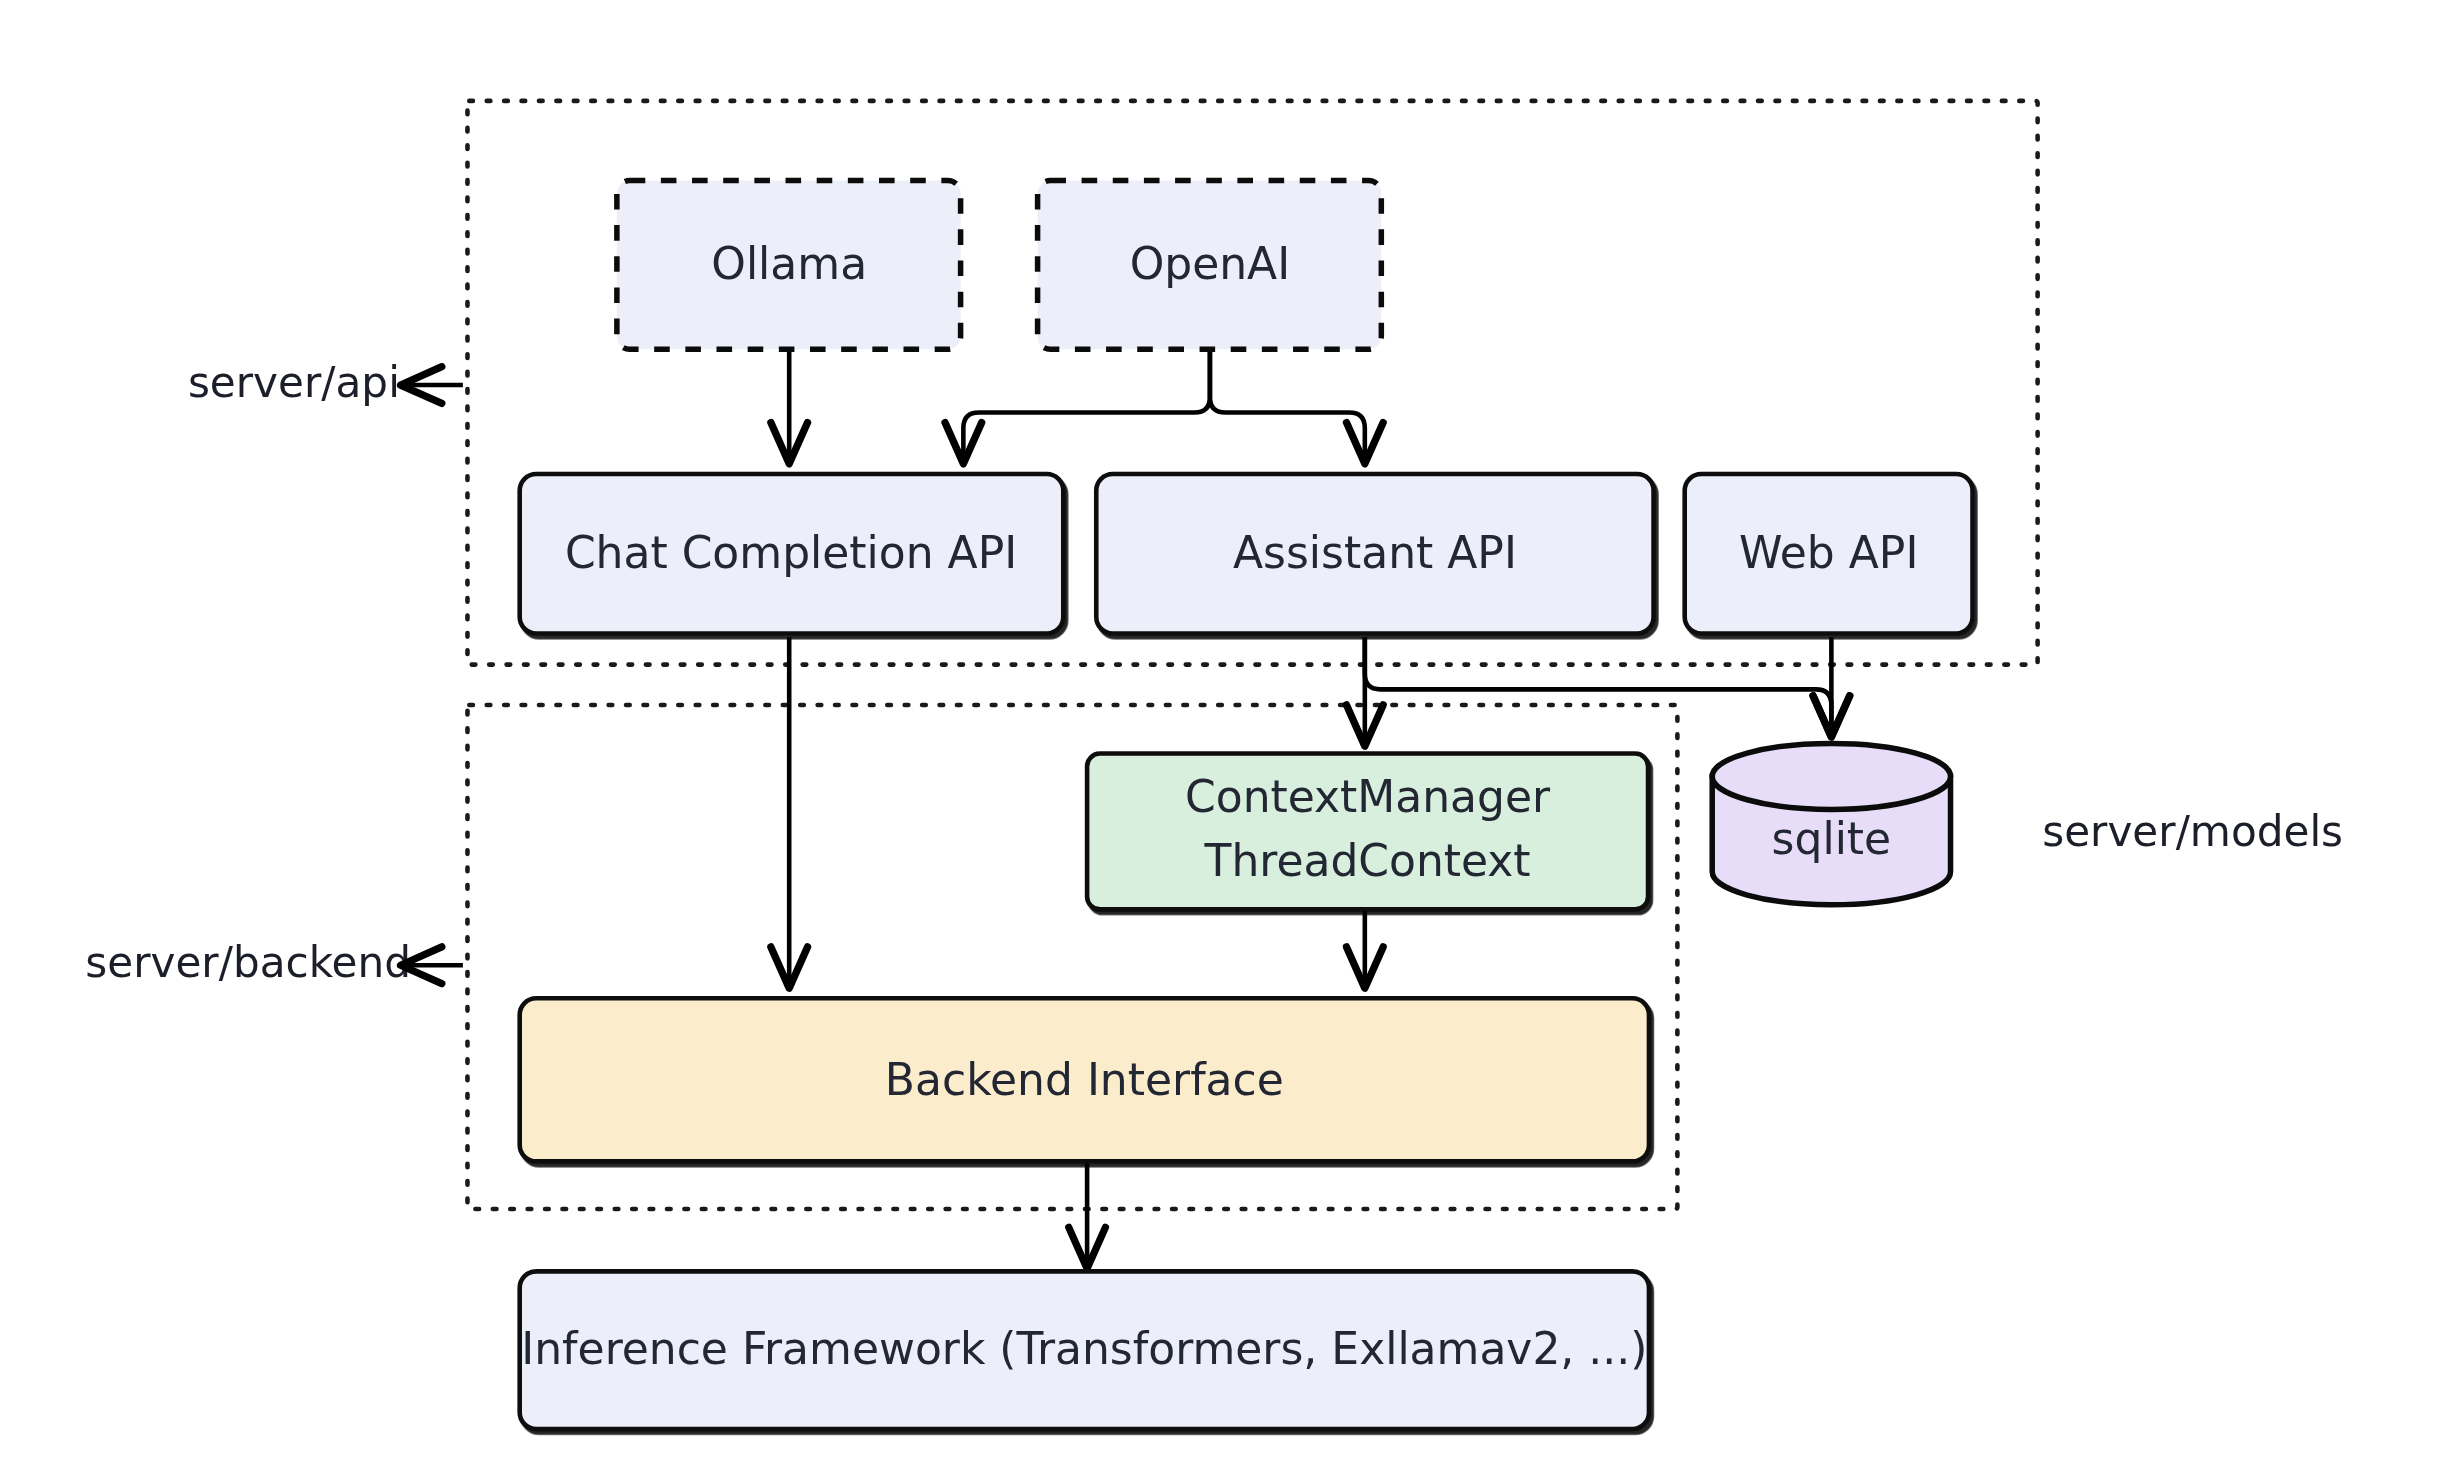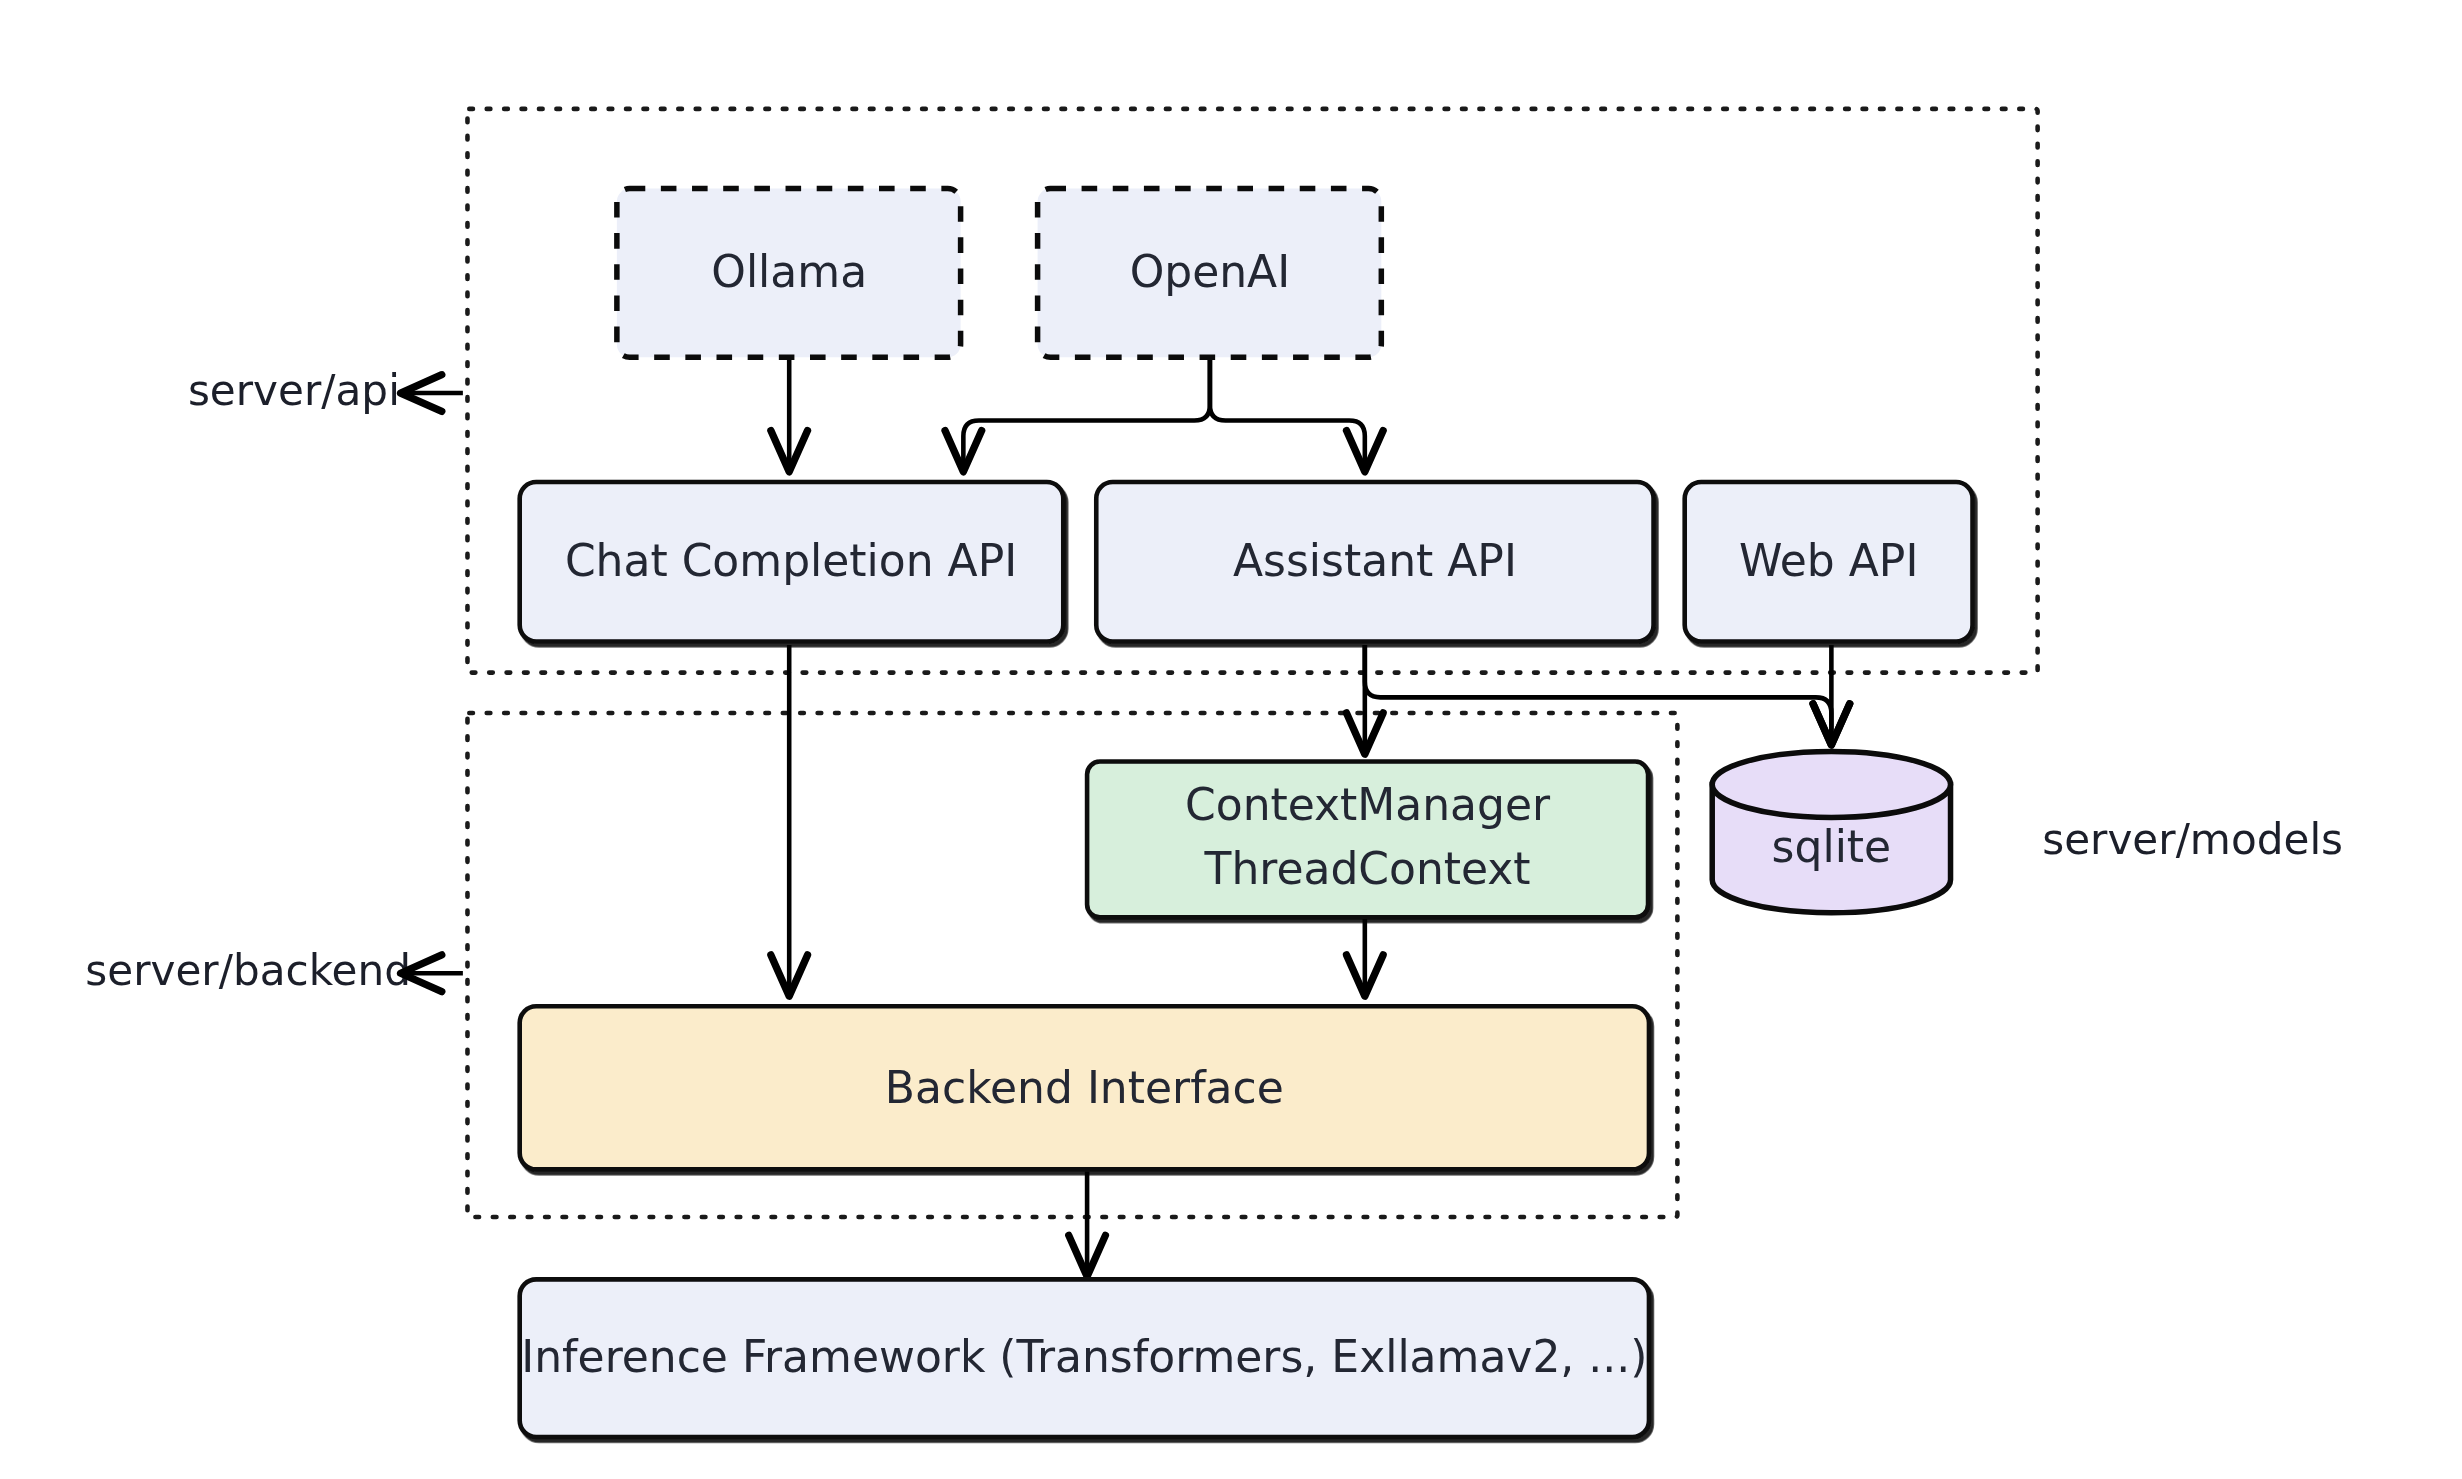--- a/index.html
+++ b/index.html
@@ -3,21 +3,21 @@
 <meta charset="utf-8">
 <style>
   html,body{margin:0;padding:0;}
   body{
     width:2462px;height:1480px;
     background:#ffffff;
     font-family:"DejaVu Sans", sans-serif;
     overflow:hidden;
     position:relative;
   }
-  #stage{position:absolute;left:0;top:16px;width:2462px;height:1140px;text-decoration:underline;}
+  #stage{position:absolute;left:0;top:8px;width:2462px;height:1140px;text-decoration:underline;}
   svg#diagram{position:absolute;left:0;top:0;width:2462px;height:1480px;}
 
   .node-label{
     font-family:"DejaVu Sans", sans-serif;
     fill:#232733;
     text-anchor:middle;
     dominant-baseline:middle;
   }
   .zone-label{
     font-family:"DejaVu Sans", sans-serif;

